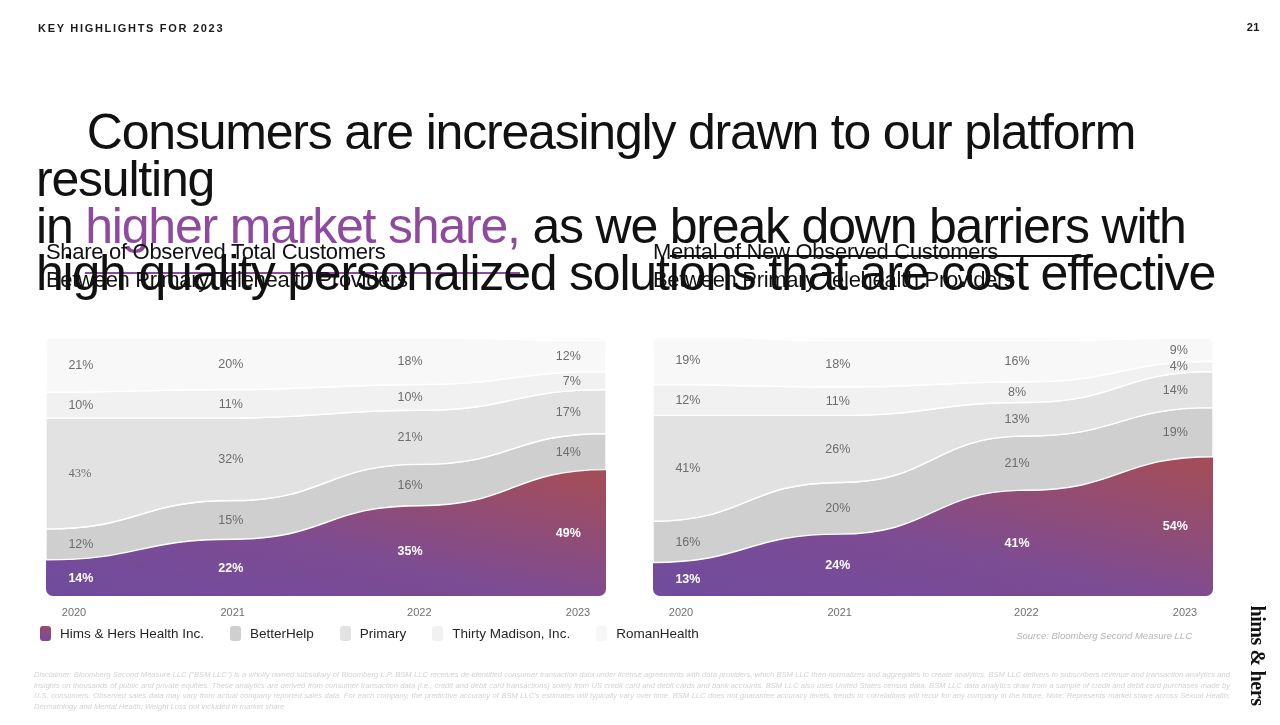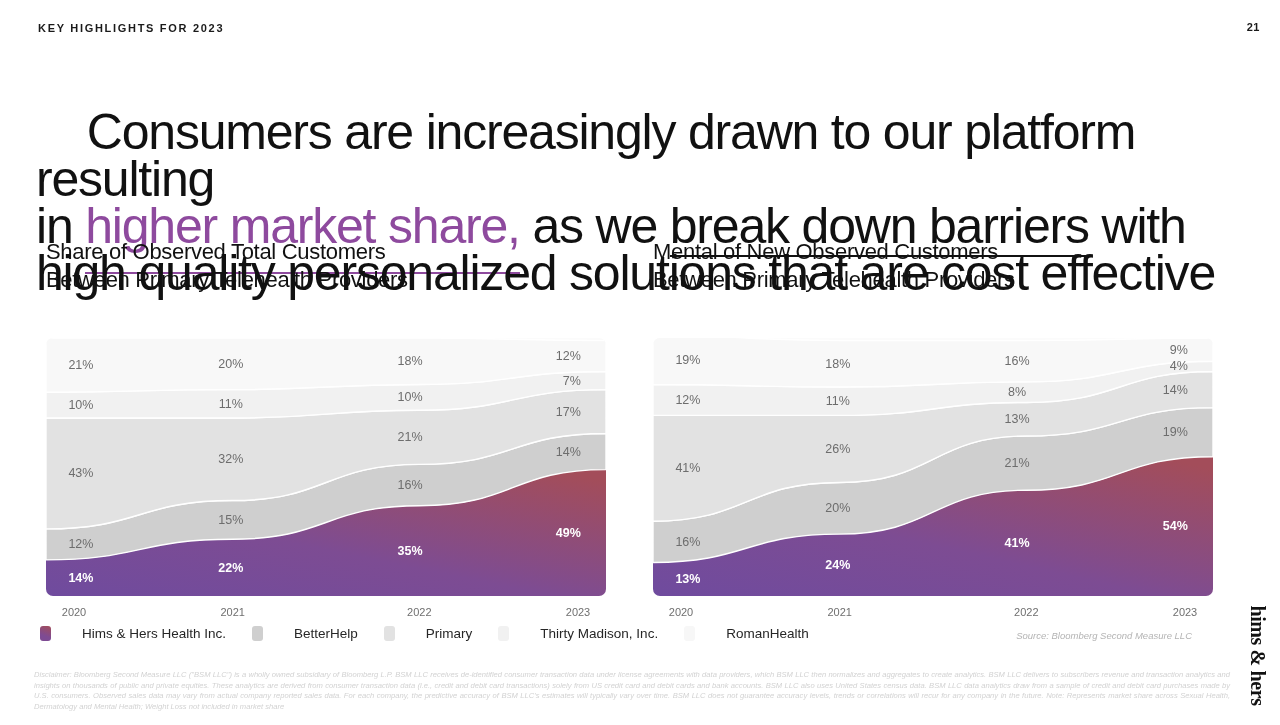--- a/index.html
+++ b/index.html
@@ -69,21 +69,21 @@
   .xaxis span {
     position: absolute; transform: translateX(-50%);
     font-size: 11px; color: #6f6f6f;
   }
 
   
   .legend {
     position: absolute; left: 40px; top: 626px;
     display: flex; align-items: center; gap: 0px;
   }
-  .legend-item { display: flex; margin-right: 26px; gap: 22px; }
+  .legend-item { display: flex; margin-right: 26px; }
   .swatch {
     width: 11px; height: 15px; border-radius: 3px; margin-right: 9px;
     flex: 0 0 auto;
   }
   .legend-label { font-size: 13.5px; color: #262626; white-space: nowrap; }
 
   .source {
     position: absolute; right: 88px; top: 630px;
     font-size: 9.5px; font-style: italic; color: #b4b4b4;
   }
@@ -143,21 +143,21 @@
             <path d="M 0 0 C 93.33333333333333 0, 93.33333333333333 0, 186.66666666666666 0 C 280 0, 280 0, 373.3333333333333 0 C 466.66666666666663 0, 466.66666666666663 2.58, 560 2.58 L 560 33.54 C 466.66666666666663 33.54, 466.66666666666663 46.44, 373.3333333333333 46.44 C 280 46.44, 280 51.6, 186.66666666666666 51.6 C 93.33333333333333 51.6, 93.33333333333333 54.18, 0 54.18 Z" fill="#f8f8f8" stroke="#ffffff" stroke-width="1.4" vector-effect="non-scaling-stroke"></path>
           </svg>
           <div class="lbl white" style="left: 4%; top: 239.94px; transform: translate(0px, -50%);">14%</div>
           <div class="lbl white" style="left: 33%; top: 229.62px;">22%</div>
           <div class="lbl white" style="left: 65%; top: 212.85px;">35%</div>
           <div class="lbl white" style="left: 95.5%; top: 194.79px; transform: translate(-100%, -50%);">49%</div>
           <div class="lbl grey" style="left: 4%; top: 206.4px; transform: translate(0px, -50%);">12%</div>
           <div class="lbl grey" style="left: 33%; top: 181.89px;">15%</div>
           <div class="lbl grey" style="left: 65%; top: 147.06px;">16%</div>
           <div class="lbl grey" style="left: 95.5%; top: 113.52px; transform: translate(-100%, -50%);">14%</div>
-          <div class="lbl grey" style="left: 4%; top: 135.45px; transform: translate(0px, -50%);">43%</div>
+          <div class="lbl grey" style="left: 4%; top: 135.45px; transform: translate(0px, -50%); font-family: Liberation Serif, serif;">43%</div>
           <div class="lbl grey" style="left: 33%; top: 121.26px;">32%</div>
           <div class="lbl grey" style="left: 65%; top: 99.33px;">21%</div>
           <div class="lbl grey" style="left: 95.5%; top: 73.53px; transform: translate(-100%, -50%);">17%</div>
           <div class="lbl grey" style="left: 4%; top: 67.08px; transform: translate(0px, -50%);">10%</div>
           <div class="lbl grey" style="left: 33%; top: 65.79px;">11%</div>
           <div class="lbl grey" style="left: 65%; top: 59.34px;">10%</div>
           <div class="lbl grey" style="left: 95.5%; top: 42.57px; transform: translate(-100%, -50%);">7%</div>
           <div class="lbl grey" style="left: 4%; top: 27.09px; transform: translate(0px, -50%);">21%</div>
           <div class="lbl grey" style="left: 33%; top: 25.8px;">20%</div>
           <div class="lbl grey" style="left: 65%; top: 23.22px;">18%</div>

